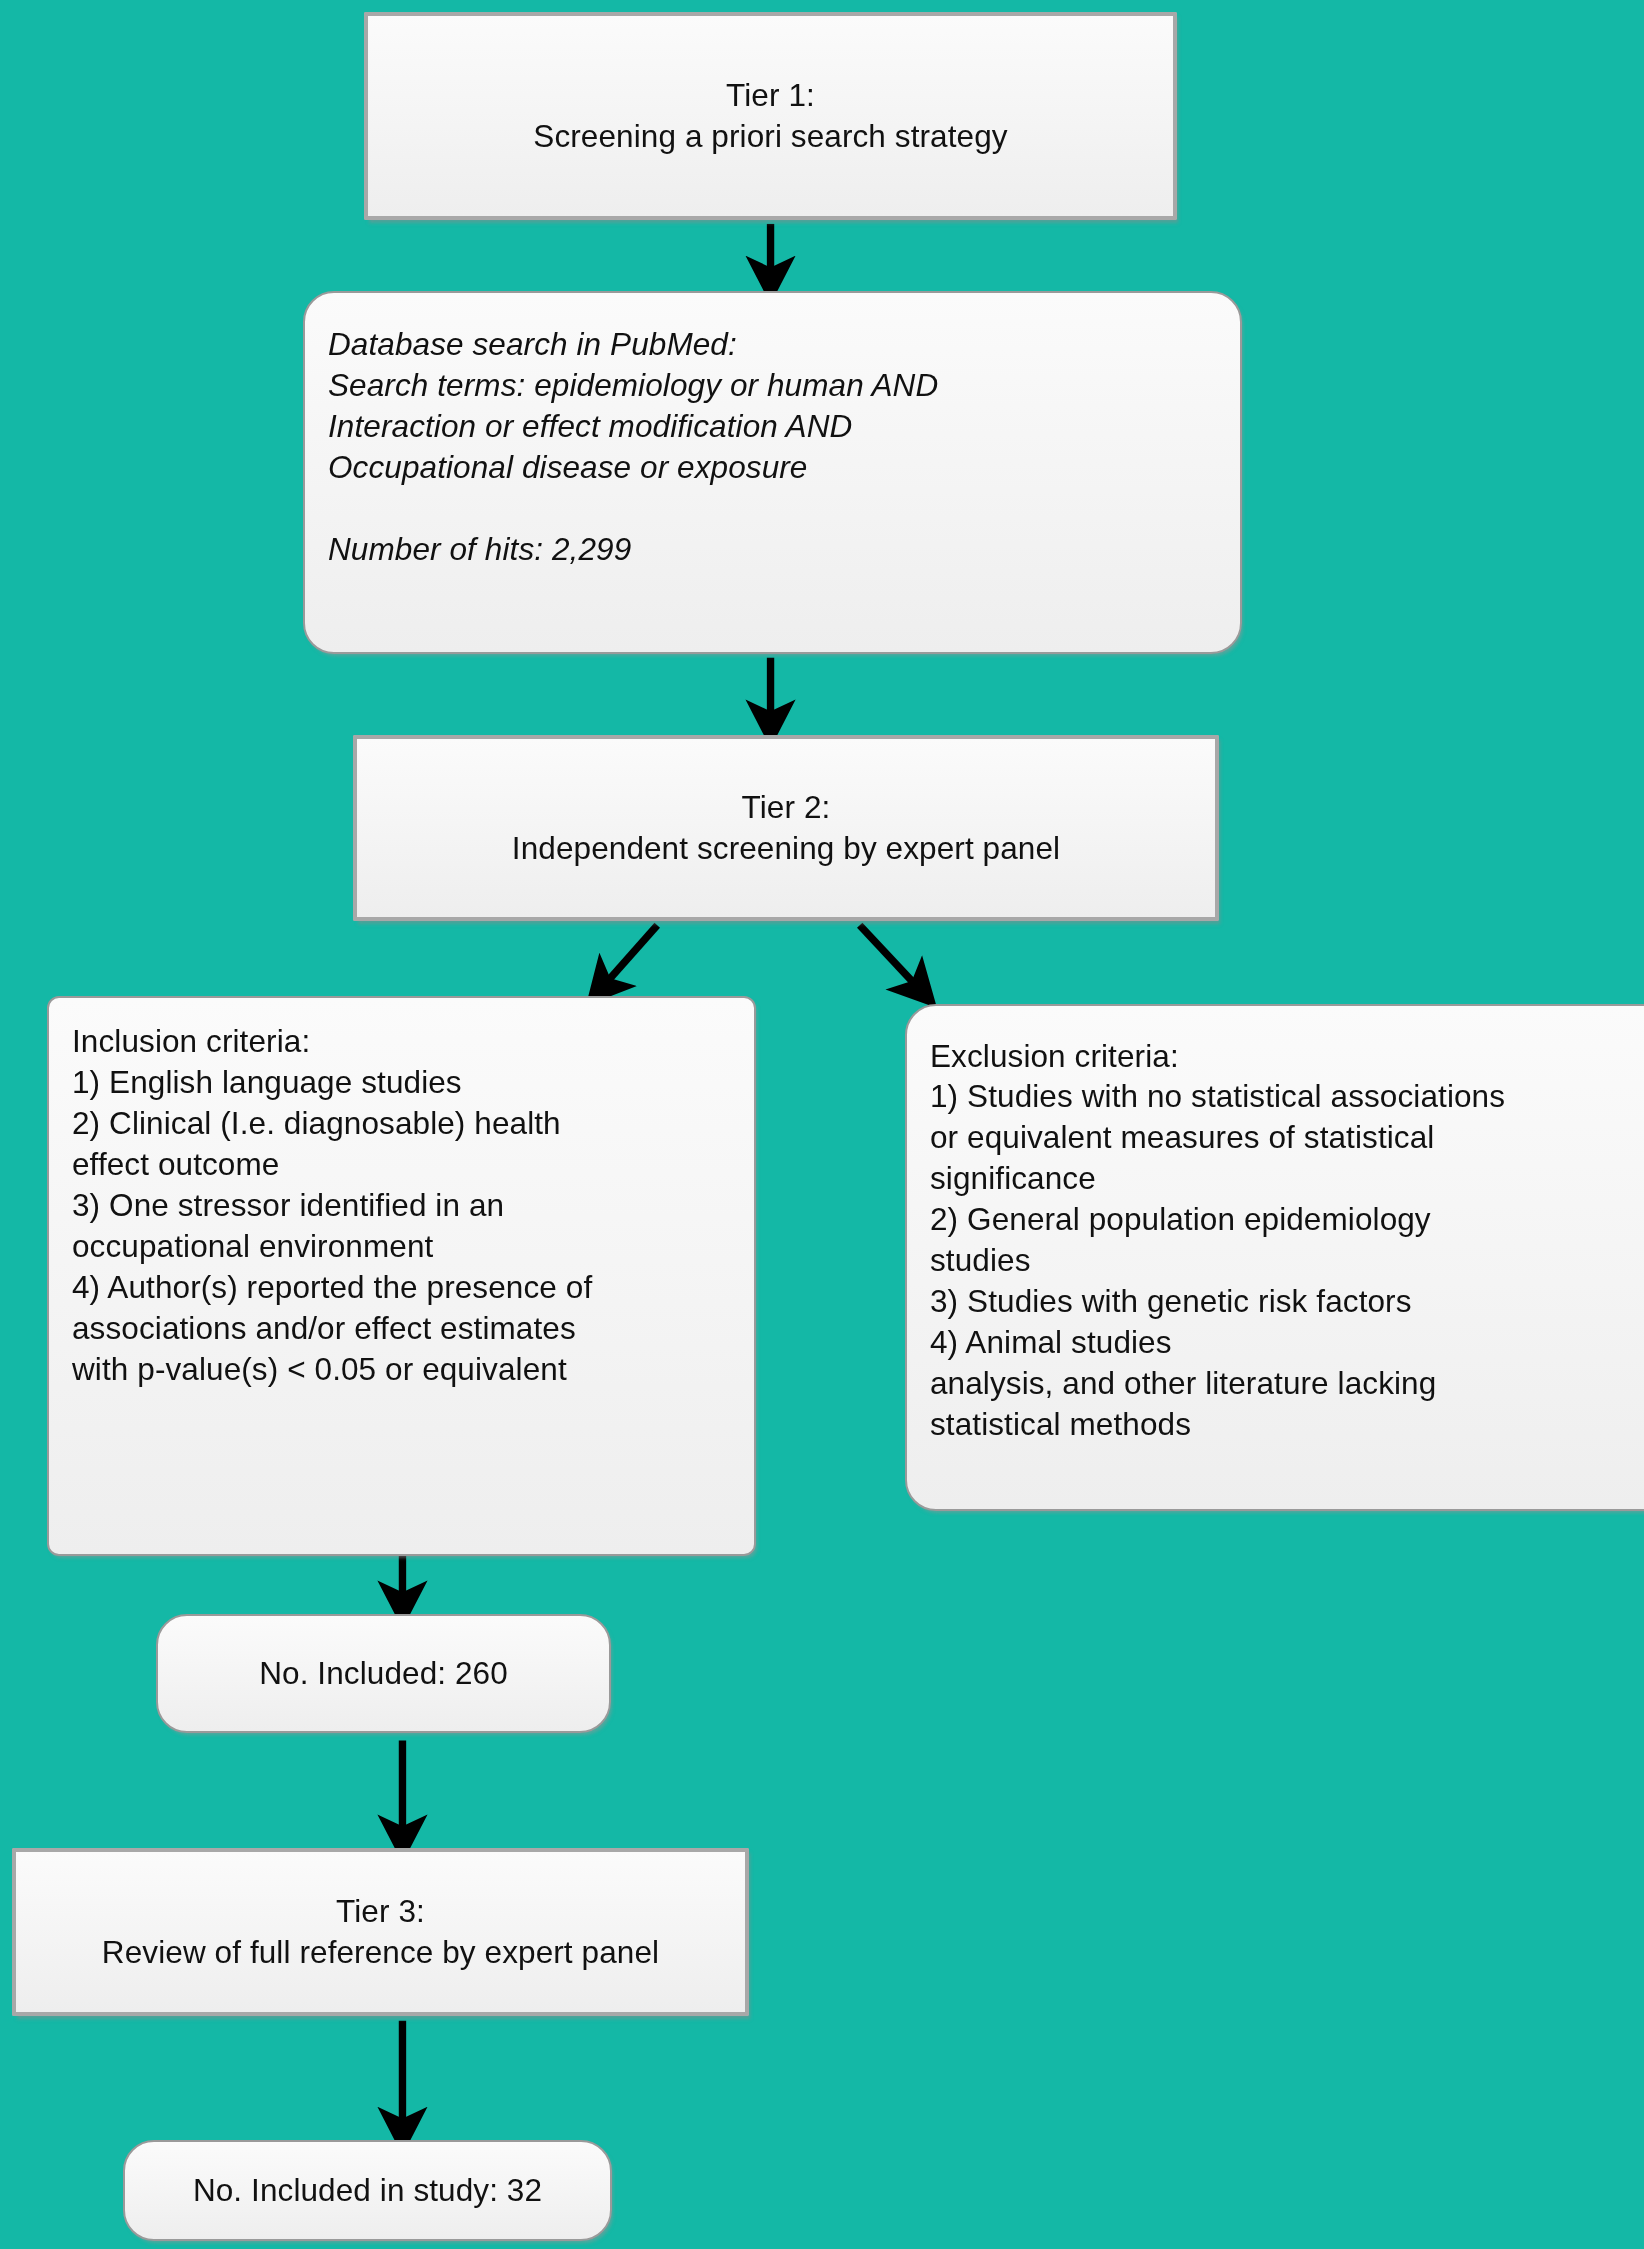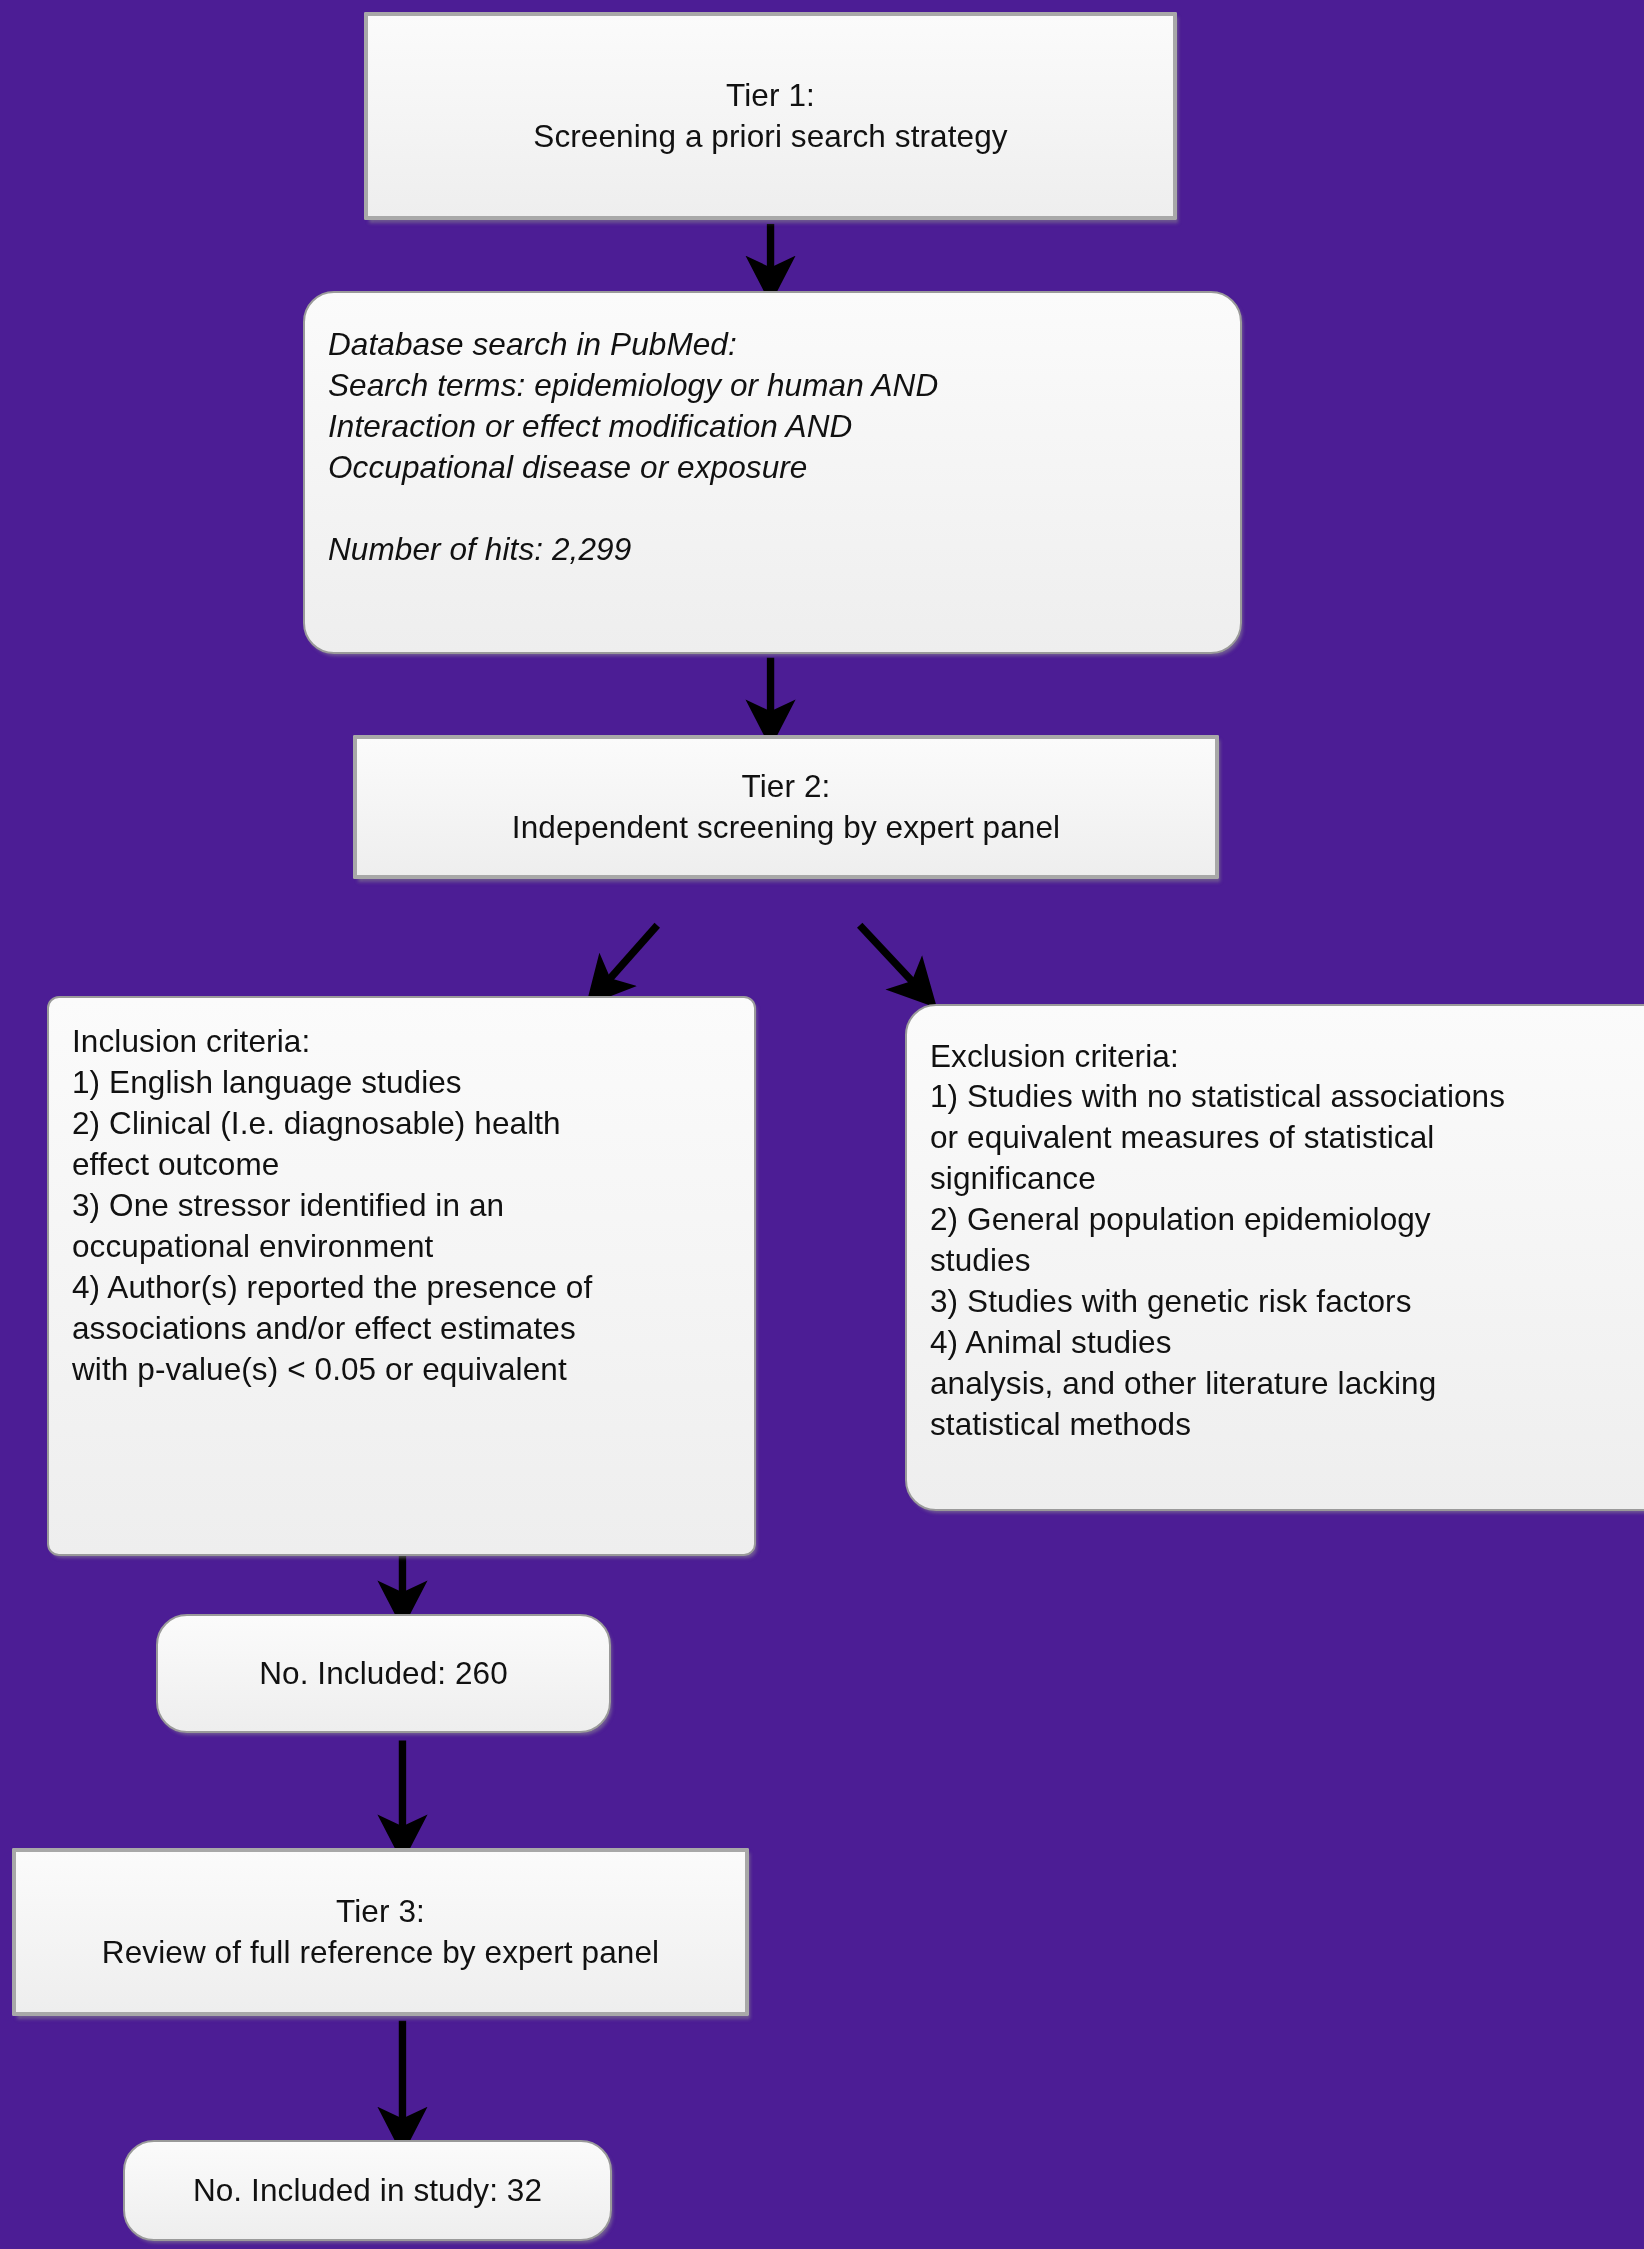--- a/index.html
+++ b/index.html
@@ -10,21 +10,21 @@
   }
   body {
     font-family: "Liberation Sans", "DejaVu Sans", sans-serif;
     -webkit-font-smoothing: antialiased;
   }
 
   #canvas {
     position: relative;
     width: 1645px;
     height: 2250px;
-    background: #4c1d95;
+    background: #14b8a6;
     overflow: hidden;
   }
 
   
   .node {
     position: absolute;
     box-sizing: border-box;
     background: linear-gradient(180deg, #fbfbfb 0%, #f4f4f4 55%, #eeeeee 100%);
     color: #111111;
     font-size: 31.5px;
@@ -73,21 +73,21 @@
 
   
   .connector {
     position: absolute;
     pointer-events: none;
   }
 
   
   #tier1       { left: 364px;  top: 12px;   width: 813px; height: 208px;  padding: 6.7px 20px; }
   #pubmed      { left: 303px;  top: 291px;  width: 939px; height: 363px;  padding: 31px 0 0 0; font-style: italic; }
-  #tier2       { left: 353px;  top: 735px; width: 866px; height: 144px;  padding: 6.7px 20px; }
+  #tier2       { left: 353px;  top: 735px; width: 866px; height: 186px;  padding: 6.7px 20px; }
   #inclusion   { left: 47px;   top: 996px; width: 709px; height: 560px;  padding: 23px 0 0 0; border-radius: 12px; }
   #exclusion   { left: 905px; top: 1004px; width: 770px; height: 507px;  padding: 29.5px 0 0 0; }
   #included260 { left: 156px;  top: 1614px; width: 455px;  height: 119px;  padding: 0 13.4px; }
   #tier3       { left: 12px;   top: 1848px; width: 737px; height: 168px;  padding: 4px 20px; }
   #instudy32   { left: 123px;  top: 2140px; width: 489px;  height: 101px;  padding: 0 13.4px; }
 </style>
 </head>
 <body>
 
 <div id="canvas">

